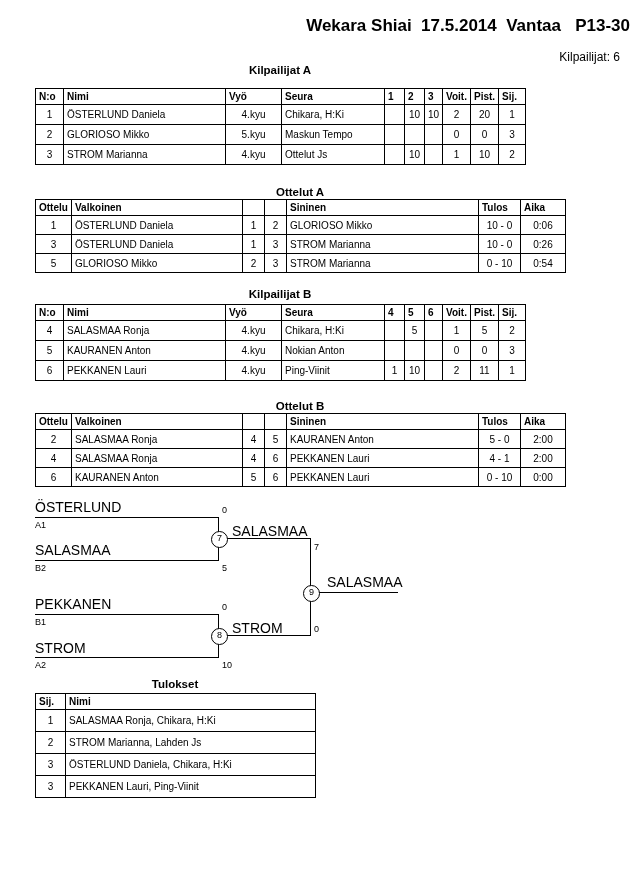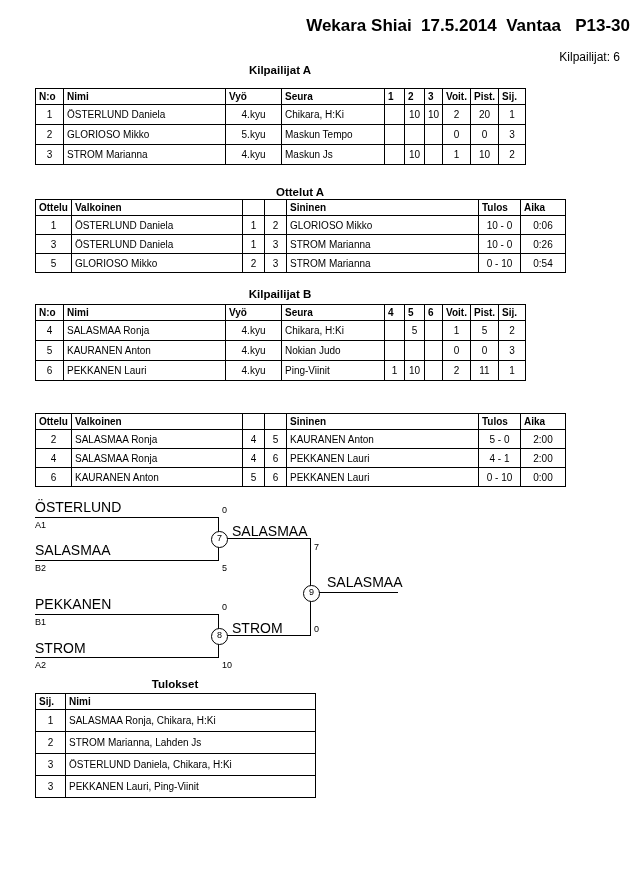--- a/index.html
+++ b/index.html
@@ -88,21 +88,21 @@
           <td></td>
           <td></td>
           <td>0</td>
           <td>0</td>
           <td>3</td>
         </tr>
         <tr>
           <td>3</td>
           <td>STROM Marianna</td>
           <td>4.kyu</td>
-          <td>Maskun Js</td>
+          <td>Ottelut Js</td>
           <td></td>
           <td>10</td>
           <td></td>
           <td>1</td>
           <td>10</td>
           <td>2</td>
         </tr>
       </tbody>
     </table>
 
@@ -197,21 +197,21 @@
           <td>5</td>
           <td></td>
           <td>1</td>
           <td>5</td>
           <td>2</td>
         </tr>
         <tr>
           <td>5</td>
           <td>KAURANEN Anton</td>
           <td>4.kyu</td>
-          <td>Nokian Judo</td>
+          <td>Nokian Anton</td>
           <td></td>
           <td></td>
           <td></td>
           <td>0</td>
           <td>0</td>
           <td>3</td>
         </tr>
         <tr>
           <td>6</td>
           <td>PEKKANEN Lauri</td>
@@ -220,20 +220,21 @@
           <td>1</td>
           <td>10</td>
           <td></td>
           <td>2</td>
           <td>11</td>
           <td>1</td>
         </tr>
       </tbody>
     </table>
 
+  <div class="abs sec-title" style="top:400px;left:35px;width:530px">Ottelut B</div>
   <table class="t-ott" style="top:413px;left:35px;width:530px">
     <colgroup>
       <col style="width:36px">
         <col style="width:171px">
         <col style="width:22px">
         <col style="width:22px">
       <col style="width:192px">
         <col style="width:42px">
         <col style="width:45px">
     </colgroup>

